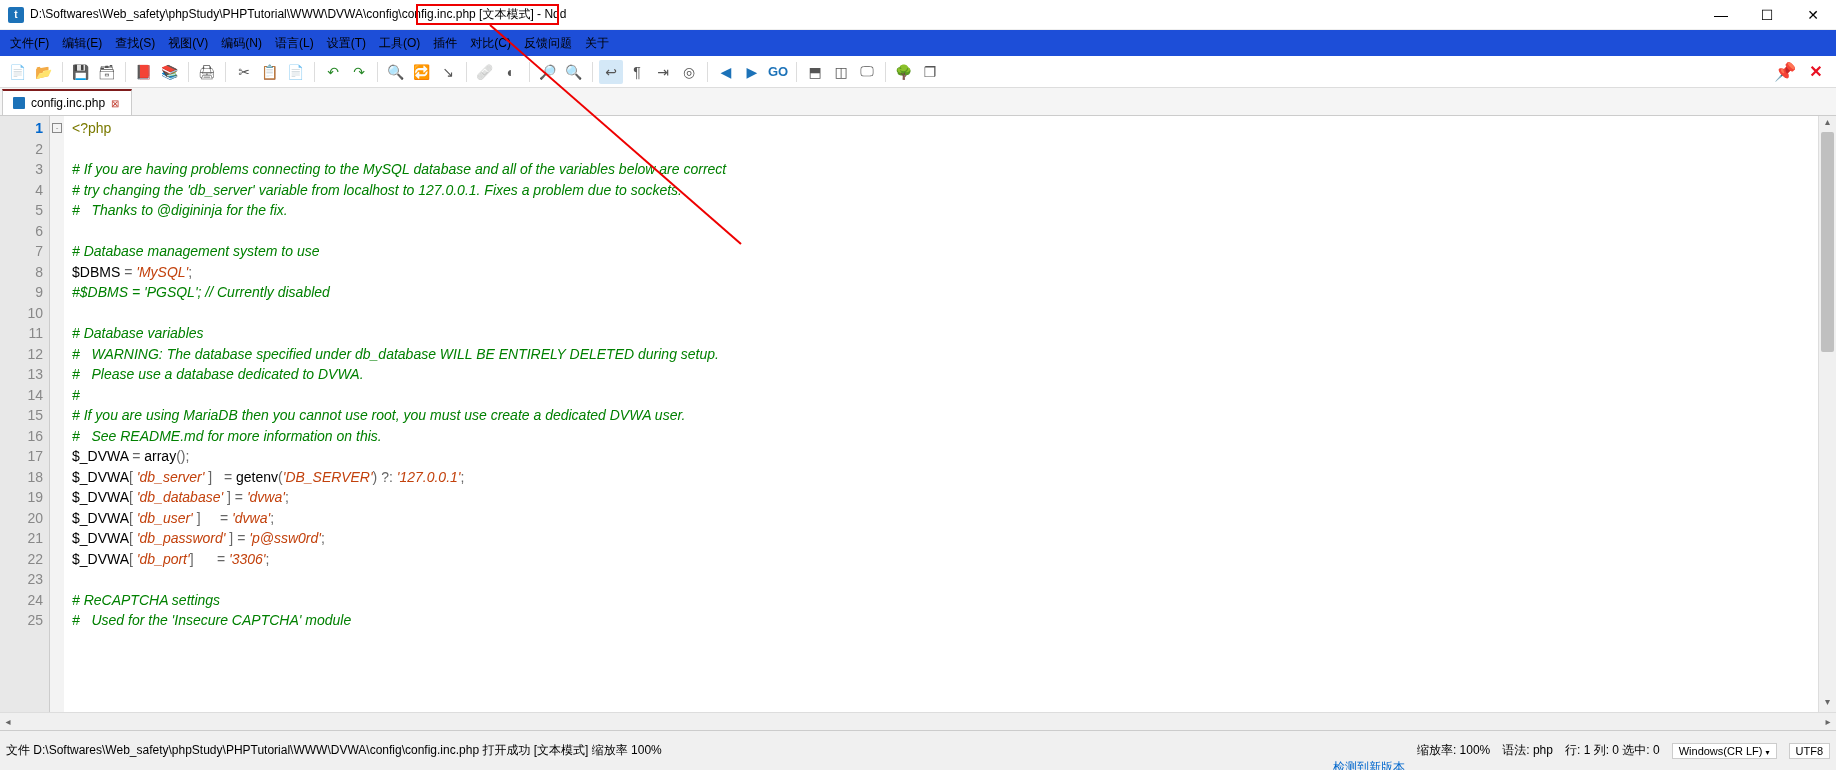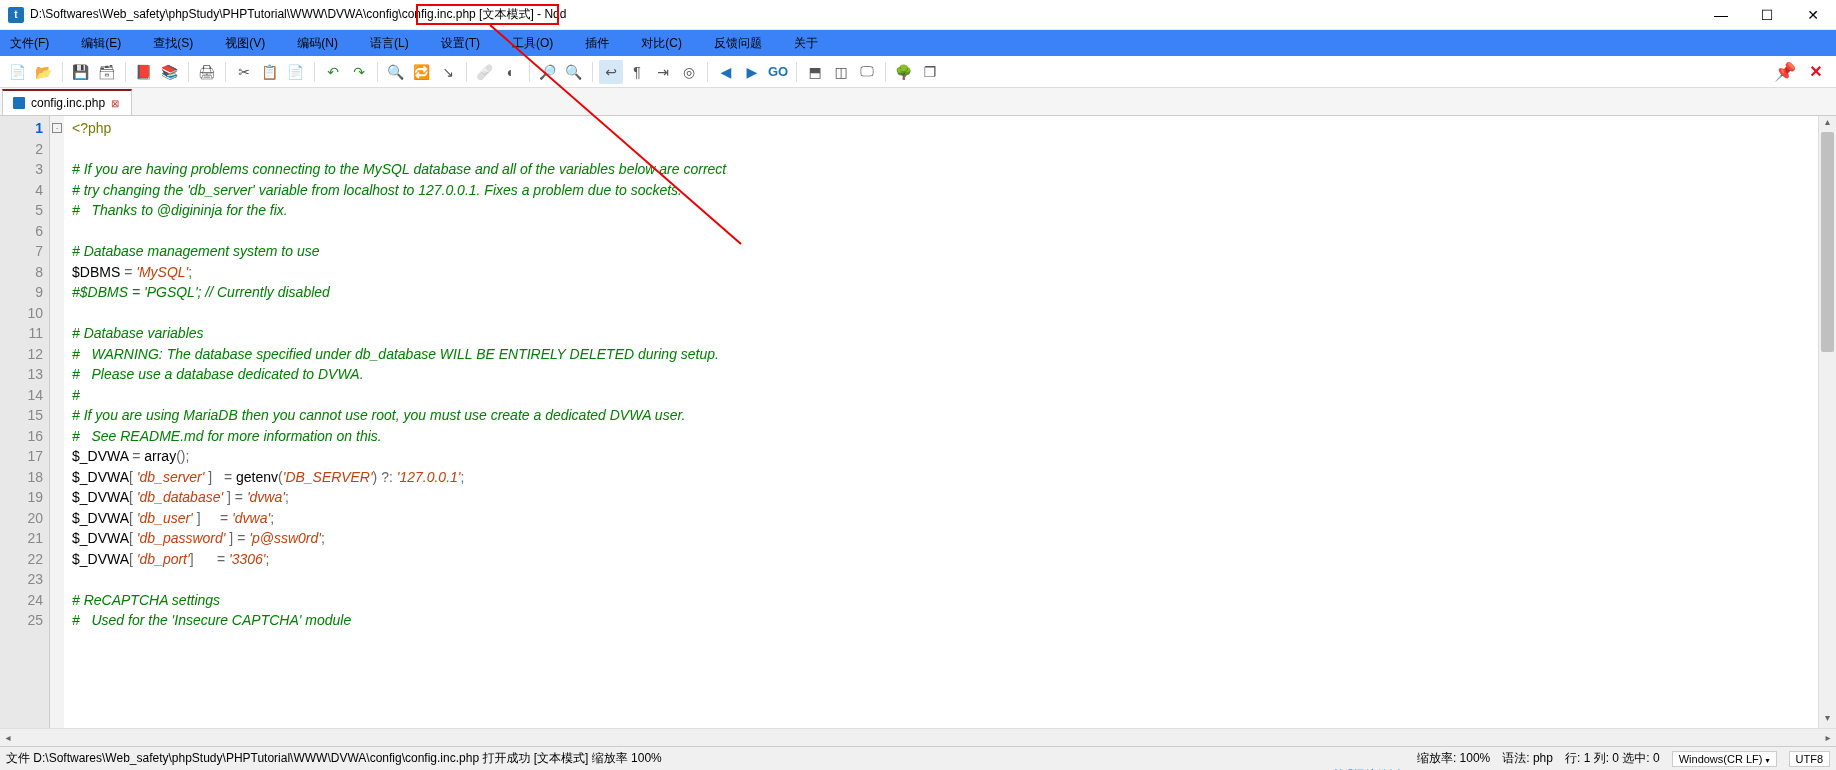--- a/index.html
+++ b/index.html
@@ -2,21 +2,21 @@
 <html><head>
 <meta charset="utf-8">
 <style>
 * { margin: 0; padding: 0; box-sizing: border-box; font-family: "Microsoft YaHei", Tahoma, sans-serif; }
 body { width: 1836px; height: 770px; background: #fff; display: flex; flex-direction: column; font-size: 12px; overflow: hidden; }
 .titlebar { height: 30px; background: #fff; display: flex; align-items: center; padding: 0 8px; border-bottom: 1px solid #eee; position: relative; }
 .titlebar-icon { width: 16px; height: 16px; background: #1c72b8; margin-right: 6px; display: inline-flex; align-items: center; justify-content: center; color: #fff; font-size: 10px; font-weight: bold; border-radius: 2px; }
 .titlebar-text { font-size: 12px; color: #000; white-space: nowrap; }
 .win-controls { position: absolute; right: 0; top: 0; display: flex; height: 30px; }
 .win-btn { width: 46px; height: 30px; display: flex; align-items: center; justify-content: center; font-size: 14px; cursor: pointer; }
-.menubar { height: 26px; display: flex; align-items: center; padding: 0 4px; gap: 20px; background: #3b82f6; }
+.menubar { height: 26px; display: flex; align-items: center; padding: 0 4px; gap: 1px; background: #1d4ed8; }
 .menu-item { padding: 2px 6px; font-size: 12px; cursor: pointer; }
 .toolbar { height: 32px; display: flex; align-items: center; padding: 0 6px; gap: 2px; background: #fff; border-bottom: 1px solid #ddd; position: relative; }
 .tool-btn { width: 24px; height: 24px; display: flex; align-items: center; justify-content: center; cursor: pointer; border-radius: 2px; font-size: 14px; color: #555; }
 .tool-sep { width: 1px; height: 20px; background: #ddd; margin: 0 4px; }
 .toolbar-right { position: absolute; right: 8px; display: flex; gap: 6px; }
 .pin-icon { color: #1c72b8; font-size: 18px; }
 .close-x { color: #e81123; font-size: 16px; font-weight: bold; }
 .tabbar { height: 28px; display: flex; align-items: flex-end; background: #f5f5f5; border-bottom: 1px solid #ccc; padding-left: 2px; }
 .tab { height: 26px; padding: 0 10px; display: flex; align-items: center; gap: 6px; background: #fff; border: 1px solid #ccc; border-bottom: none; border-top: 2px solid #7f1d1d; font-size: 12px; cursor: pointer; }
 .tab-icon { width: 12px; height: 12px; background: #1c72b8; border-radius: 1px; display: inline-block; }
@@ -33,21 +33,21 @@
 .t-str { color: #c2410c; font-style: italic; }
 .t-punc { color: #666; }
 .t-fn { color: #000; }
 .vscroll { width: 18px; background: #f0f0f0; border-left: 1px solid #ddd; position: relative; }
 .vscroll-thumb { position: absolute; top: 16px; left: 2px; right: 2px; height: 220px; background: #c0c0c0; border-radius: 2px; }
 .vscroll-arrow { position: absolute; left: 0; right: 0; height: 16px; text-align: center; font-size: 10px; color: #666; cursor: pointer; }
 .vscroll-arrow.up { top: 0; }
 .vscroll-arrow.down { bottom: 0; }
 .hscroll { height: 18px; background: #f0f0f0; border-top: 1px solid #ddd; display: flex; }
 .hscroll-arrow { width: 16px; text-align: center; font-size: 10px; color: #666; cursor: pointer; line-height: 18px; }
-.statusbar { height: 24px; background: #f0f0f0; border-top: 1px solid #ccc; display: flex; align-items: center; padding: 0 6px; font-size: 12px; gap: 12px; }
+.statusbar { height: 40px; background: #f0f0f0; border-top: 1px solid #ccc; display: flex; align-items: center; padding: 0 6px; font-size: 12px; gap: 12px; }
 .status-left { flex: 1; }
 .status-link { color: #0066cc; text-decoration: underline; cursor: pointer; margin-top: 33px; }
 .status-box { border: 1px solid #ccc; padding: 1px 6px; background: #fff; font-size: 11px; }
 .red-box { position: absolute; border: 2px solid #e00; pointer-events: none; z-index: 100; }
 .red-arrow { position: absolute; z-index: 100; pointer-events: none; }
 </style>
 </head>
 <body>
 
 <div class="titlebar">

